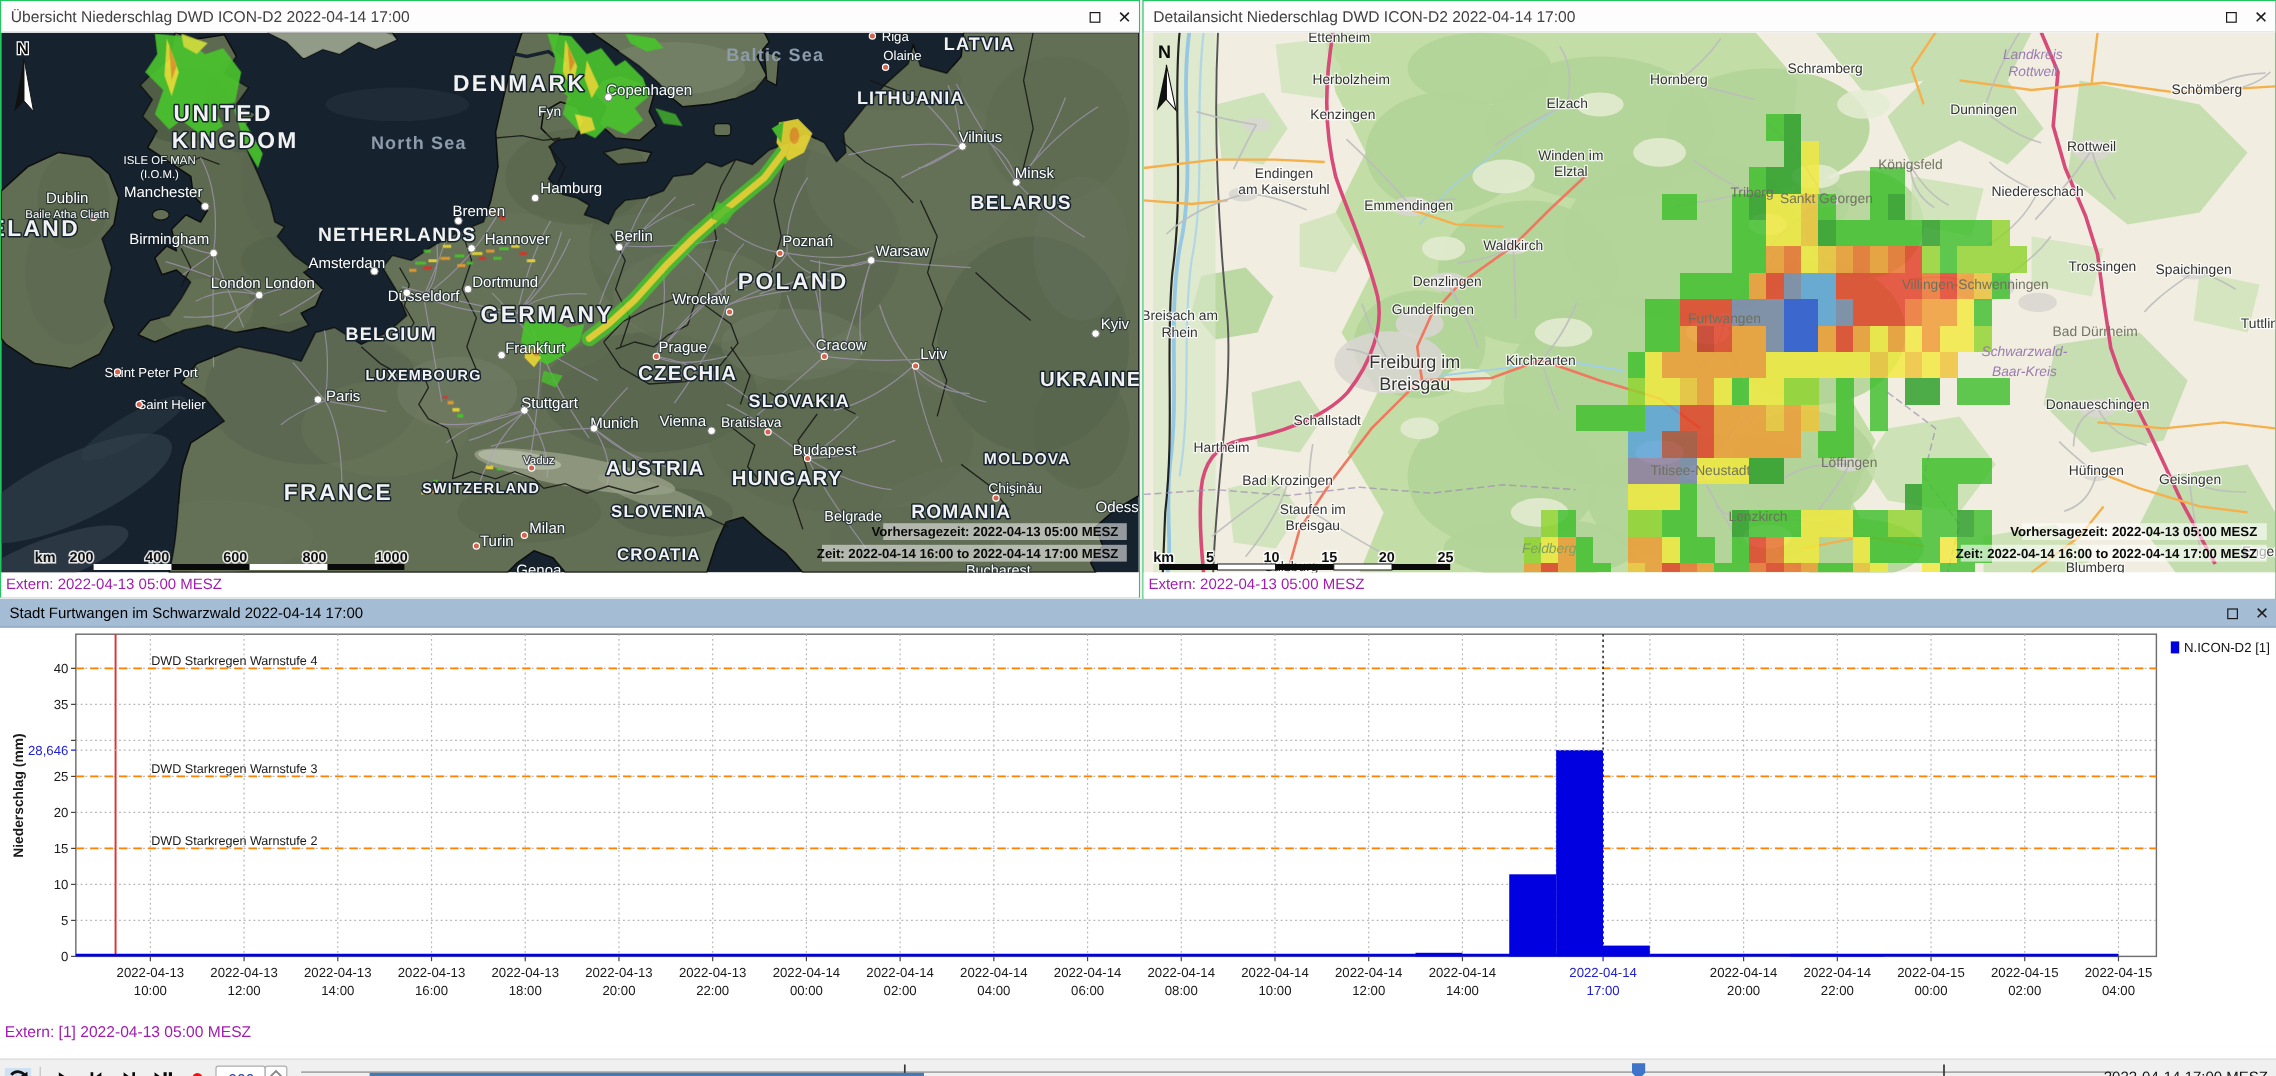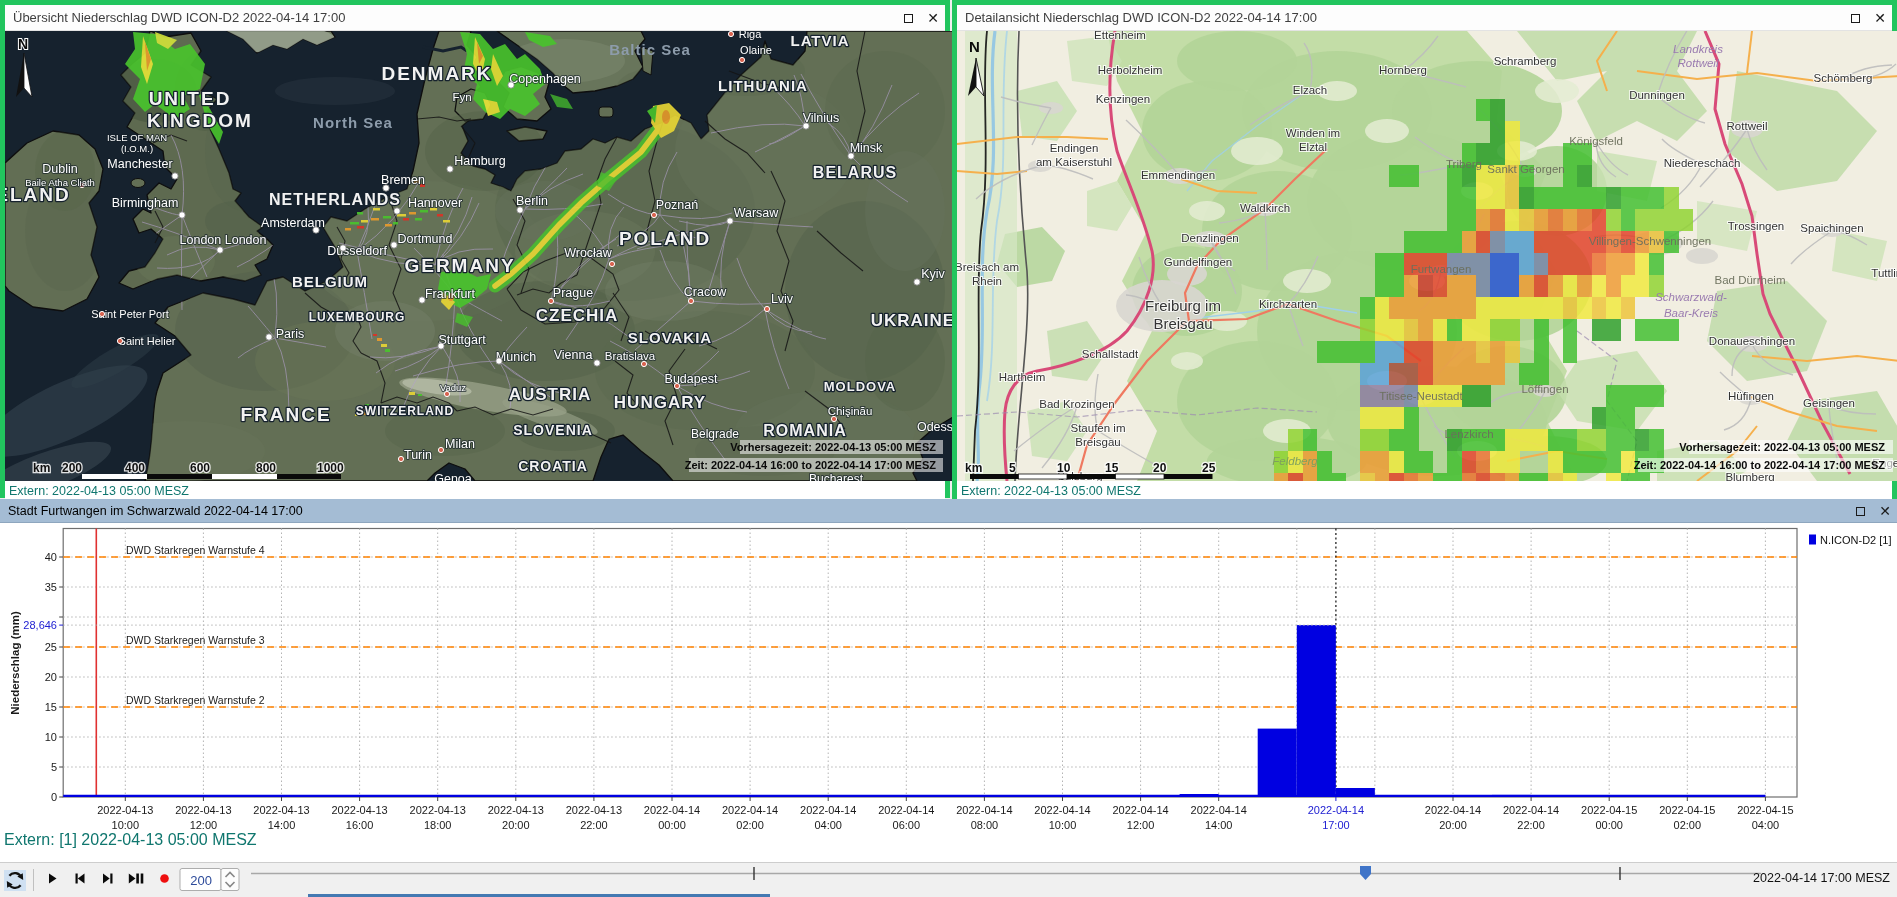--- a/index.html
+++ b/index.html
@@ -1,21 +1,21 @@
 <!DOCTYPE html>
 <html><head><meta charset="utf-8">
 <style>
 * { margin:0; padding:0; box-sizing:border-box; }
 html,body { width:1897px; height:897px; overflow:hidden; background:#f0f0f0;
   font-family:"Liberation Sans",sans-serif; }
-.win { position:absolute; background:#fff; border:5px solid #22c55e; }
+.win { position:absolute; background:#fff; border:1px solid #22c55e; }
 .tbar { height:26px; background:#fdfdfd; border-bottom:1px solid #e3e3e3; color:#3f3f3f;
   font-size:13px; line-height:26px; padding-left:8px; position:relative; }
 .tbar .ctl { position:absolute; right:6px; top:0; height:26px; line-height:26px; color:#222; }
-.status { height:21px; background:#fff; font-size:12.5px; color:#0f766e; padding-left:4px; line-height:20px; }
+.status { height:21px; background:#fff; font-size:12.5px; color:#a21caf; padding-left:4px; line-height:20px; }
 .bluebar { height:24px; background:#a4bcd4; color:#000; font-size:12.5px; line-height:24px;
   padding-left:8px; position:relative; border-bottom:1px solid #8ea6be;}
 svg { display:block; }
 .mx { display:inline-block; width:9px; height:9px; border:1.6px solid #1a1a1a; margin-right:14px; }
 .xx { font-size:14px; color:#1a1a1a; }
 </style></head>
 <body>
 <div class="win" style="left:0;top:0;width:950px;height:498px;">
   <div class="tbar">Übersicht Niederschlag DWD ICON-D2 2022-04-14 17:00
     <span class="ctl"><span class="mx"></span><span class="xx">✕</span></span></div>
@@ -1013,21 +1013,21 @@
 <text x="1687.3" y="306" font-family="Liberation Sans,sans-serif" font-size="11" fill="#1a1a1a" text-anchor="middle">02:00</text>
 <line x1="1765.4" y1="274" x2="1765.4" y2="278" stroke="#444" stroke-width="1"></line>
 <text x="1765.4" y="291" font-family="Liberation Sans,sans-serif" font-size="11" fill="#1a1a1a" text-anchor="middle">2022-04-15</text>
 <text x="1765.4" y="306" font-family="Liberation Sans,sans-serif" font-size="11" fill="#1a1a1a" text-anchor="middle">04:00</text>
 <line x1="1335.9" y1="274" x2="1335.9" y2="278" stroke="#2121d2" stroke-width="1"></line>
 <text x="1335.9" y="291" font-family="Liberation Sans,sans-serif" font-size="11" fill="#2121d2" text-anchor="middle">2022-04-14</text>
 <text x="1335.9" y="306" font-family="Liberation Sans,sans-serif" font-size="11" fill="#2121d2" text-anchor="middle">17:00</text>
 <rect x="1809" y="11.5" width="7" height="10" fill="#0000e1"></rect>
 <text x="1820" y="20.5" font-family="Liberation Sans,sans-serif" font-size="11" fill="#111">N.ICON-D2 [1]</text>
 </svg>
-  <div class="status" style="font-size:16px;">Extern: [1] 2022-04-13 05:00 MESZ</div>
+  <div class="status" style="font-size:13px;margin-top:20px;">Extern: [1] 2022-04-13 05:00 MESZ</div>
   <div style="height:11px;background:#fff;"></div>
   <svg width="1897" height="35" viewBox="0 0 1897 35">
 <rect width="1897" height="35" fill="#f0f0f0"></rect>
 <line x1="0" y1="0.5" x2="1897" y2="0.5" stroke="#cdcdcd" stroke-width="1"></line>
 <rect x="4" y="8" width="22" height="21" fill="#cfe0f2"></rect>
 <g stroke="#111" stroke-width="2.3" fill="none">
 <path d="M20.6,23.3 A7,7 0 0 1 8.6,21.4"></path>
 <path d="M9.4,13.7 A7,7 0 0 1 21.4,15.6"></path>
 </g>
 <path d="M22.8,11.2 L23.2,18 L17.3,14.6 Z" fill="#111"></path>

